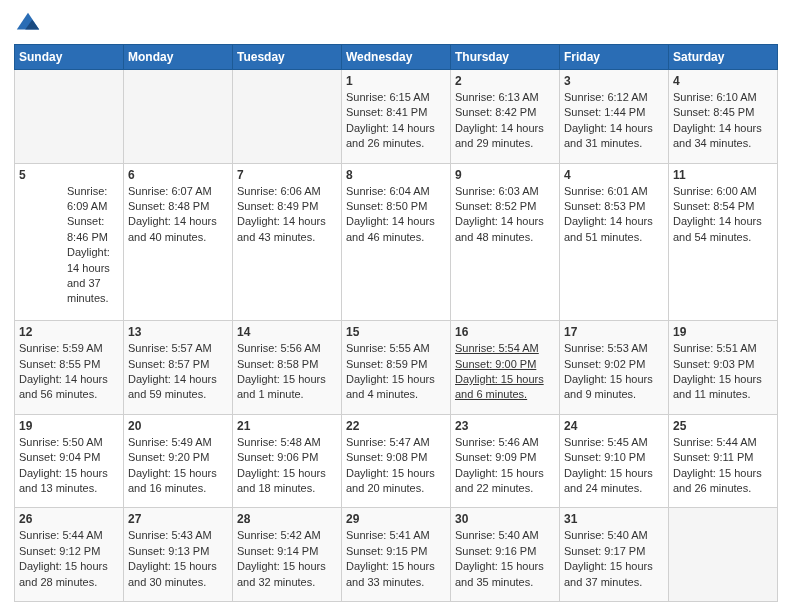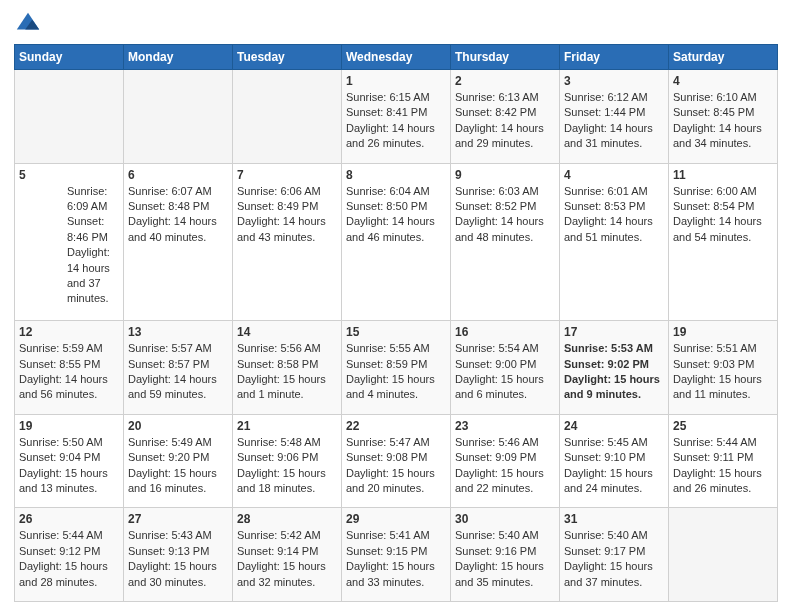--- a/index.html
+++ b/index.html
@@ -230,27 +230,27 @@
 Daylight: 15 hours and 1 minute.</div>
           </td>
           <td>
             <span class="day-number">15</span>
             <div class="day-info" style="white-space: pre-line;">Sunrise: 5:55 AM
 Sunset: 8:59 PM
 Daylight: 15 hours and 4 minutes.</div>
           </td>
           <td>
             <span class="day-number">16</span>
-            <div class="day-info" style="white-space: pre-line;">Sunrise: 5:54 AM
+            <div class="day-info" style="white-space: pre-line; text-decoration: underline;">Sunrise: 5:54 AM
 Sunset: 9:00 PM
 Daylight: 15 hours and 6 minutes.</div>
           </td>
           <td>
             <span class="day-number">17</span>
-            <div class="day-info" style="white-space: pre-line; font-weight: bold;">Sunrise: 5:53 AM
+            <div class="day-info" style="white-space: pre-line;">Sunrise: 5:53 AM
 Sunset: 9:02 PM
 Daylight: 15 hours and 9 minutes.</div>
           </td>
           <td>
             <span class="day-number">19</span>
             <div class="day-info" style="white-space: pre-line;">Sunrise: 5:51 AM
 Sunset: 9:03 PM
 Daylight: 15 hours and 11 minutes.</div>
           </td>
         </tr>

